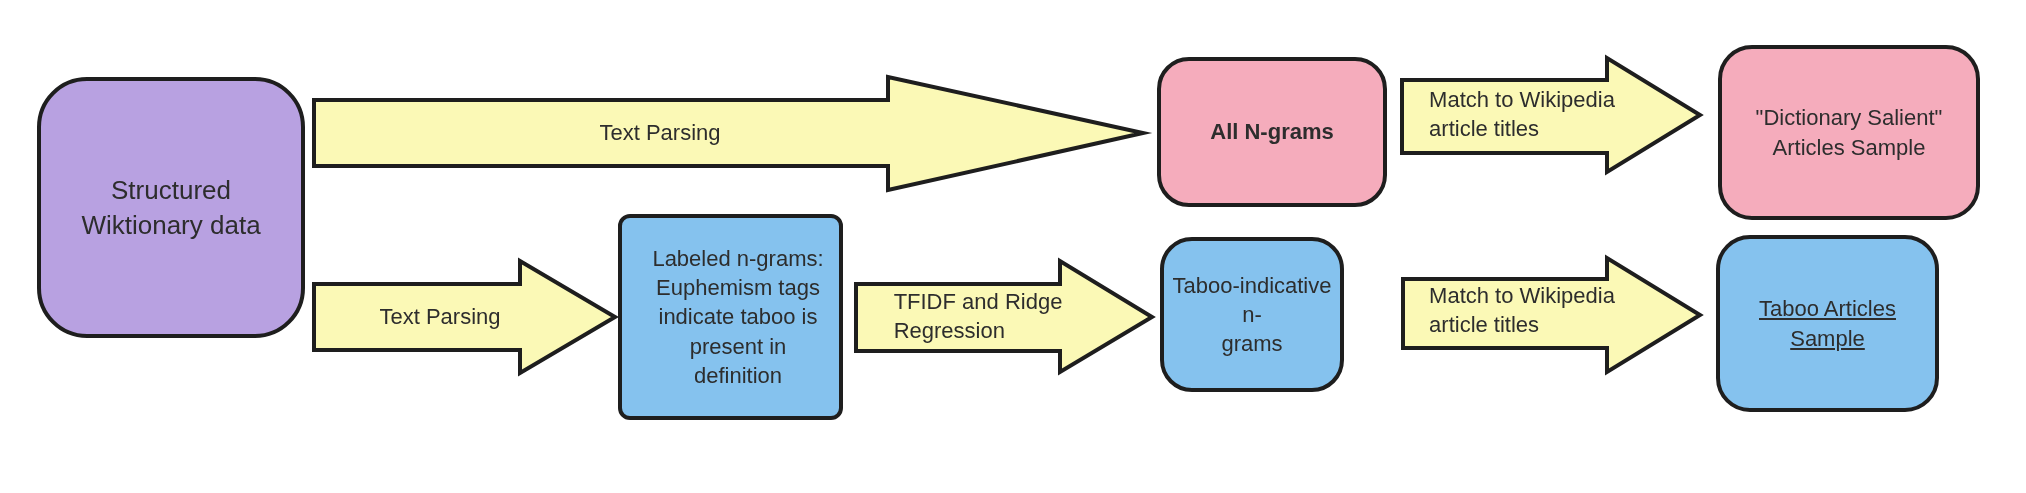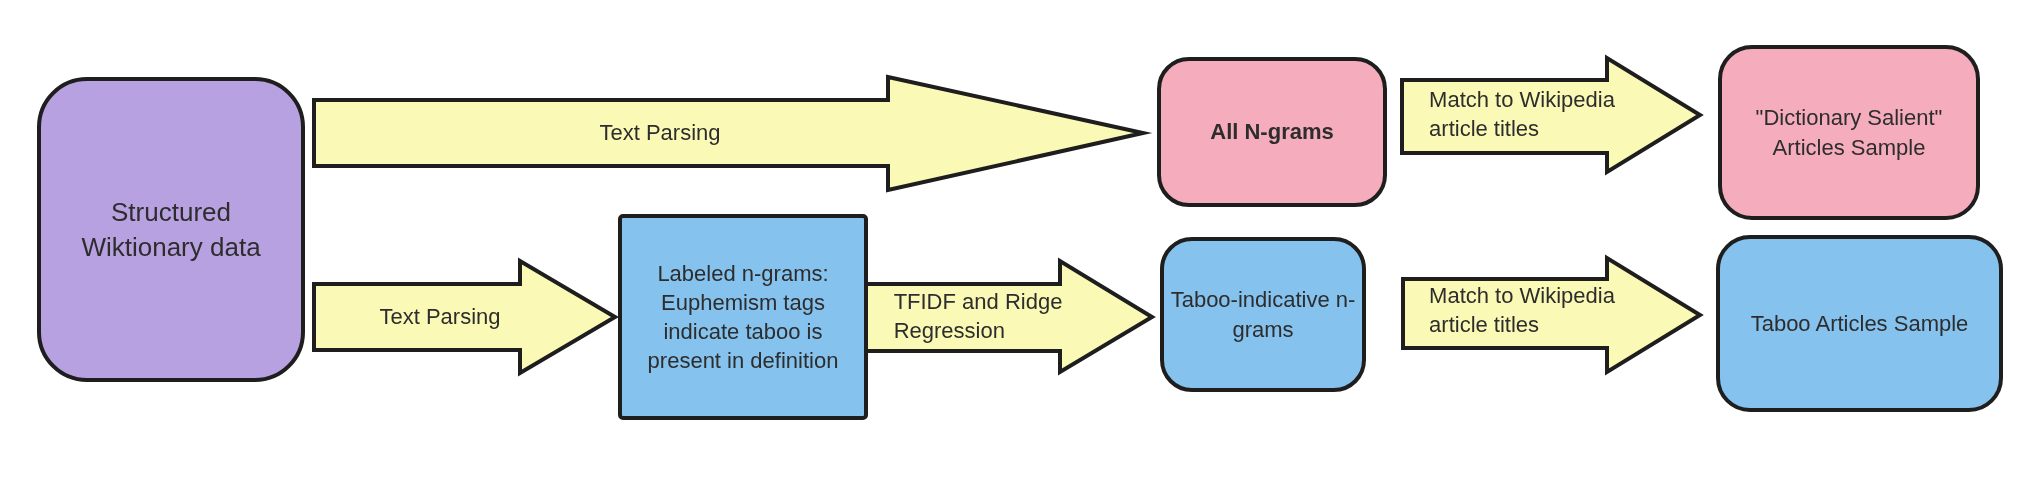--- a/index.html
+++ b/index.html
@@ -50,47 +50,47 @@
 <div class="canvas">
 
   <svg class="arrow-layer" viewBox="0 0 2026 493" xmlns="http://www.w3.org/2000/svg">
     <polygon class="arrow" points="314,100 888,100 888,77 1143,133 888,190 888,166 314,166"></polygon>
     <polygon class="arrow" points="1402,80 1607,80 1607,58 1700,115 1607,172 1607,153 1402,153"></polygon>
     <polygon class="arrow" points="314,284 520,284 520,261 615,317 520,373 520,350 314,350"></polygon>
     <polygon class="arrow" points="856,284 1060,284 1060,261 1152,317 1060,372 1060,351 856,351"></polygon>
     <polygon class="arrow" points="1403,279 1607,279 1607,258 1700,315 1607,372 1607,348 1403,348"></polygon>
   </svg>
 
-  <div class="node purple" style="left:37px; top:77px; width:268px; height:305px; border-radius:50px;">
+  <div class="node purple" style="left:37px; top:77px; width:268px; height:261px; border-radius:50px;">
     <span class="node-text">Structured
 Wiktionary data</span>
   </div>
 
   <div class="node pink" style="left:1157px; top:57px; width:230px; height:150px; border-radius:32px;font-weight:bold;">
     <span class="node-text">All N-grams</span>
   </div>
 
   <div class="node pink" style="left:1718px; top:45px; width:262px; height:175px; border-radius:34px;">
     <span class="node-text">"Dictionary Salient"
 Articles Sample</span>
   </div>
 
-  <div class="node blue" style="left:618px; top:214px; width:250px; height:206px; border-radius:5px;">
+  <div class="node blue" style="left:618px; top:214px; width:225px; height:206px; border-radius:12px;padding-left:15px;">
     <span class="node-text">Labeled n-grams:
 Euphemism tags
 indicate taboo is
 present in definition</span>
   </div>
 
-  <div class="node blue" style="left:1160px; top:237px; width:206px; height:155px; border-radius:32px;">
+  <div class="node blue" style="left:1160px; top:237px; width:184px; height:155px; border-radius:32px;">
     <span class="node-text">Taboo-indicative n-
 grams</span>
   </div>
 
-  <div class="node blue" style="left:1716px; top:235px; width:287px; height:177px; border-radius:34px;">
+  <div class="node blue" style="left:1716px; top:235px; width:223px; height:177px; border-radius:34px;text-decoration:underline;">
     <span class="node-text">Taboo Articles Sample</span>
   </div>
 
   <div class="arrow-label" style="left:660px; top:133px;">Text Parsing</div>
 
   <div class="arrow-label" style="left:1522px; top:114px;">Match to Wikipedia
 article titles</div>
 
   <div class="arrow-label" style="left:440px; top:317px;">Text Parsing</div>
 

